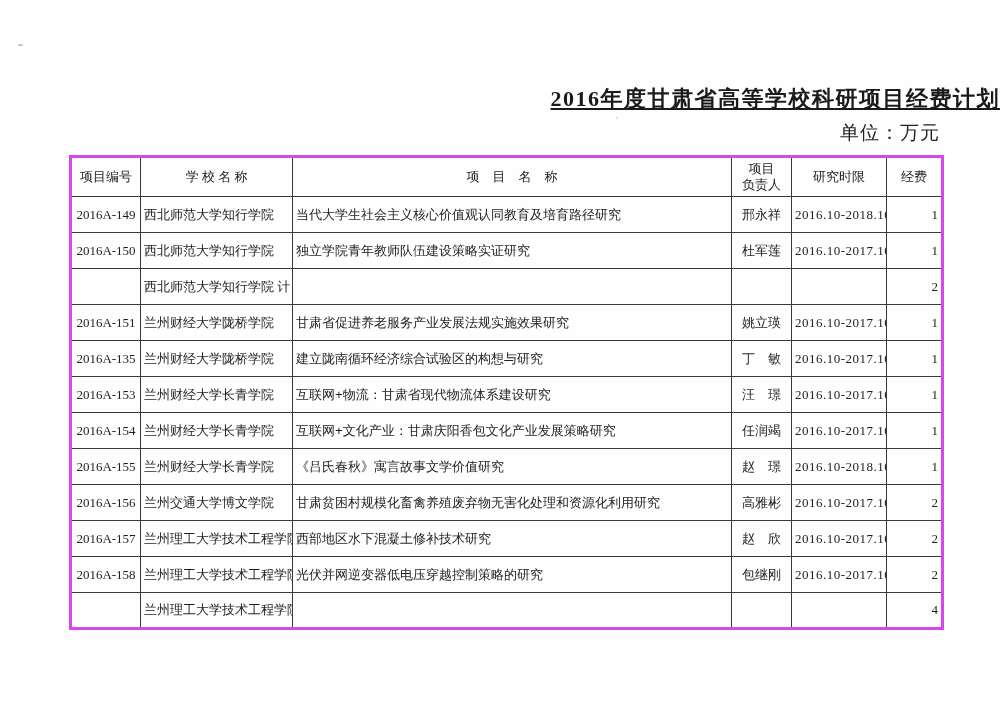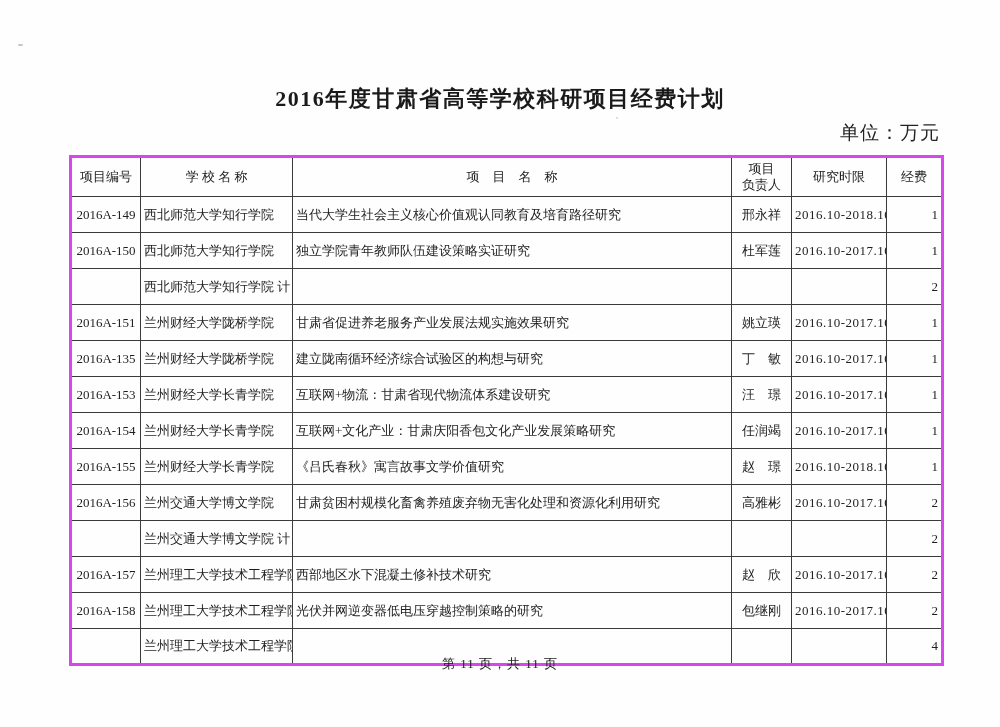--- a/index.html
+++ b/index.html
@@ -7,22 +7,22 @@
     width:1000px;height:727px;
     background:#ffffff;
     font-family:"Liberation Serif","DejaVu Serif",serif;
     color:#1c1c1c;
     position:relative;
     overflow:hidden;
   }
   .page{position:absolute;inset:0;background:#fefefe;}
   .doc-title{
     position:absolute;top:84px;left:0;width:100%;
-    text-align:center;font-size:22px;font-weight:bold;
-    letter-spacing:1.5px;color:#1a1a1a;
+    text-align:right;font-size:22px;font-weight:bold;
+    letter-spacing:1.5px;color:#1a1a1a;text-decoration:underline;
   }
   .unit-note{
     position:absolute;top:120px;right:60px;
     font-size:19px;letter-spacing:1px;color:#222;
   }
   table.main{
     position:absolute;left:69px;top:155px;
     width:872px;border-collapse:collapse;table-layout:fixed;
     border:3px solid #d946ef;
   }
@@ -32,21 +32,21 @@
     font-size:13px;
     padding:0 3px;
     overflow:hidden;white-space:nowrap;
     color:#1e1e1e;
   }
   tr.head-row{height:40px;}
   tr.body-row{height:36px;}
   th{font-weight:bold;font-size:13.5px;color:#111;}
   .c-id{text-align:center;}
   .c-school{text-align:left;padding-left:5px;}
-  .c-project{text-align:left;padding-left:6px;}
+  .c-project{text-align:left;padding-left:6px;font-family:Liberation Mono, monospace;}
   .c-leader{text-align:center;}
   .c-period{text-align:center;letter-spacing:0.5px;}
   .c-fund{text-align:right;padding-right:14px;}
   .leader-head{line-height:1.25;font-size:12.5px;}
   td.subtotal-school{font-weight:bold;}
   .footer{
     position:absolute;top:655px;left:0;width:100%;
     text-align:center;font-size:13px;letter-spacing:1px;color:#222;
   }
   .speck{position:absolute;background:#9a9a9a;border-radius:1px;}
@@ -152,28 +152,20 @@
         </tr>
         <tr class="body-row">
           <td class="c-id">2016A-156</td>
           <td class="c-school">兰州交通大学博文学院</td>
           <td class="c-project">甘肃贫困村规模化畜禽养殖废弃物无害化处理和资源化利用研究</td>
           <td class="c-leader">高雅彬</td>
           <td class="c-period">2016.10-2017.10</td>
           <td class="c-fund">2</td>
         </tr>
         <tr class="body-row">
-          <td class="c-id"></td>
-          <td class="c-school subtotal-school">兰州交通大学博文学院 计</td>
-          <td class="c-project"></td>
-          <td class="c-leader"></td>
-          <td class="c-period"></td>
-          <td class="c-fund">2</td>
-        </tr>
-        <tr class="body-row">
           <td class="c-id">2016A-157</td>
           <td class="c-school">兰州理工大学技术工程学院</td>
           <td class="c-project">西部地区水下混凝土修补技术研究</td>
           <td class="c-leader">赵　欣</td>
           <td class="c-period">2016.10-2017.10</td>
           <td class="c-fund">2</td>
         </tr>
         <tr class="body-row">
           <td class="c-id">2016A-158</td>
           <td class="c-school">兰州理工大学技术工程学院</td>
@@ -186,18 +178,17 @@
           <td class="c-id"></td>
           <td class="c-school subtotal-school">兰州理工大学技术工程学院 计</td>
           <td class="c-project"></td>
           <td class="c-leader"></td>
           <td class="c-period"></td>
           <td class="c-fund">4</td>
         </tr>
       </tbody>
   </table>
 
-  <div class="footer">第 11 页，共 11 页</div>
 
   <div class="speck speck1"></div>
   <div class="speck speck2"></div>
   <div class="speck speck3"></div>
 </div>
 
 </body></html>

